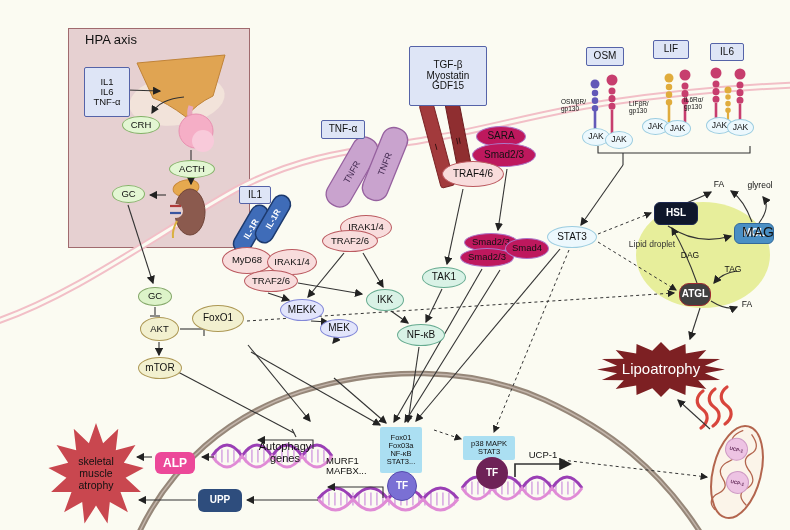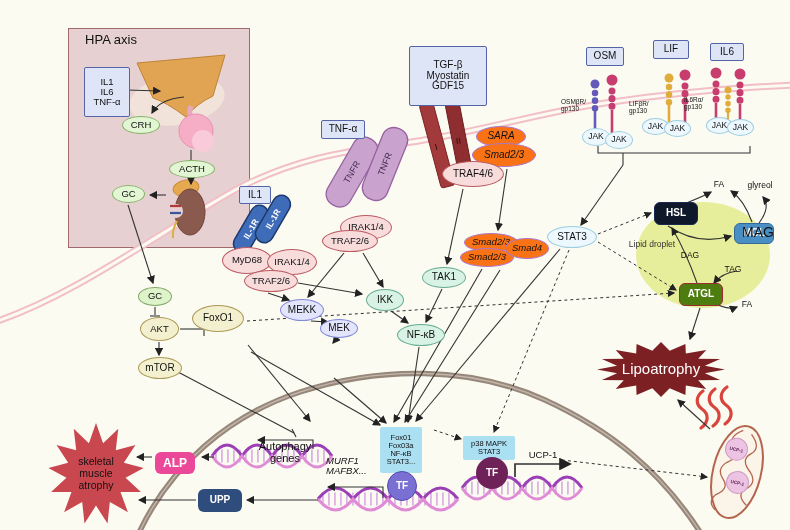--- a/index.html
+++ b/index.html
@@ -10,21 +10,21 @@
   .lab{position:absolute;z-index:2;box-sizing:border-box;display:flex;flex-direction:column;
        align-items:center;justify-content:center;text-align:center;line-height:1.08;}
   .ov{border-radius:50%;border:1.2px solid;}
   .bx{border:1.2px solid #5563a8;background:#dee5f6;border-radius:2px;}
   .green{background:#e3f6d3;border-color:#84b268;}
   .lime{background:#ddf3c9;border-color:#85a86a;}
   .yel{background:#f2f0cf;border-color:#ad9855;}
   .pink{background:#f8dcdc;border-color:#bb5a60;}
   .peri{background:#e2e5fb;border-color:#8287d8;}
   .mint{background:#d9f2e6;border-color:#66ab90;}
-  .lav{background:#f97316;border-color:#ad77c8;font-style:italic;}
+  .lav{background:#be185d;border-color:#ad77c8;}
   .cyan{background:#ecf8fd;border-color:#9ccde0;}
   .skybox{background:#abdff2;border:none;border-radius:2px;}
   .pill{border-radius:6px;color:#fff;font-weight:bold;}
   .burst{position:absolute;z-index:2;display:flex;flex-direction:column;align-items:center;
          justify-content:center;text-align:center;line-height:1.12;}
   .tfc{border-radius:50%;color:#fff;font-weight:bold;}
   .tiny{font-size:6.5px;line-height:1.15;text-align:left;align-items:flex-start;}
 </style>
 </head>
 <body>
@@ -275,41 +275,41 @@
   <div class="lab ov lav" style="left:472px;top:143px;width:64px;height:24px;font-size:10px;">Smad2/3</div>
   <div class="lab ov pink" style="left:442px;top:161px;width:62px;height:26px;font-size:10px;">TRAF4/6</div>
   <div class="lab ov lav" style="left:464px;top:233px;width:54px;height:19px;font-size:9.5px;">Smad2/3</div>
   <div class="lab ov lav" style="left:460px;top:248px;width:54px;height:19px;font-size:9.5px;">Smad2/3</div>
   <div class="lab ov lav" style="left:505px;top:238px;width:44px;height:21px;font-size:9.5px;">Smad4</div>
   <div class="lab ov cyan" style="left:547px;top:226px;width:50px;height:22px;font-size:10px;">STAT3</div>
 
   <div class="lab" style="left:624px;top:240px;width:56px;font-size:8.5px;color:#333;">Lipid droplet</div>
   <div class="lab ov pill" style="left:654px;top:202px;width:44px;height:23px;font-size:10px;background:#0f172a;border-color:#1c2750;">HSL</div>
   <div class="lab ov pill" style="left:734px;top:223px;width:40px;height:21px;font-size:10px;background:#4a8fc4;border-color:#33699а;border-color:#33699a;">MGL</div>
-  <div class="lab ov pill" style="left:679px;top:283px;width:44px;height:23px;font-size:10px;background:#4d7c0f;border-color:#9e2b32;">ATGL</div>
+  <div class="lab ov pill" style="left:679px;top:283px;width:32px;height:23px;font-size:10px;background:#404040;border-color:#9e2b32;border-radius:10px;">ATGL</div>
   <div class="lab" style="left:708px;top:180px;width:22px;font-size:8.5px;">FA</div>
   <div class="lab" style="left:742px;top:181px;width:36px;font-size:8.5px;">glyreol</div>
   <div class="lab" style="left:744px;top:225px;width:28px;font-size:14px;">MAG</div>
   <div class="lab" style="left:676px;top:251px;width:28px;font-size:8.5px;">DAG</div>
   <div class="lab" style="left:719px;top:265px;width:28px;font-size:8.5px;">TAG</div>
   <div class="lab" style="left:736px;top:300px;width:22px;font-size:8.5px;">FA</div>
 
   <div class="burst" style="left: 597px; top: 342px; width: 128px; height: 55px; background: rgb(125, 32, 35); clip-path: polygon(50% 0%, 56.8% 15.7%, 69.1% 3.8%, 69.4% 20.9%, 85.4% 14.6%, 79.1% 30.6%, 96.2% 30.9%, 84.3% 43.2%, 100% 50%, 84.3% 56.8%, 96.2% 69.1%, 79.1% 69.4%, 85.4% 85.4%, 69.4% 79.1%, 69.1% 96.2%, 56.8% 84.3%, 50% 100%, 43.2% 84.3%, 30.9% 96.2%, 30.6% 79.1%, 14.6% 85.4%, 20.9% 69.4%, 3.8% 69.1%, 15.7% 56.8%, 0% 50%, 15.7% 43.2%, 3.8% 30.9%, 20.9% 30.6%, 14.6% 14.6%, 30.6% 20.9%, 30.9% 3.8%, 43.2% 15.7%);">
     <span style="color:#fff;font-size:15px;">Lipoatrophy</span>
   </div>
   <div class="burst" style="left: 48px; top: 423px; width: 96px; height: 102px; background: rgb(201, 71, 79); font-size: 10.5px; clip-path: polygon(50% 0%, 57.4% 19.9%, 73.2% 5.7%, 70.6% 26.8%, 91.1% 21.6%, 79% 39%, 99.6% 44%, 80.8% 53.7%, 96.8% 67.7%, 75.5% 67.6%, 83.2% 87.4%, 64.4% 77.4%, 62% 98.5%, 50% 81%, 38% 98.5%, 35.6% 77.4%, 16.8% 87.4%, 24.5% 67.6%, 3.2% 67.7%, 19.2% 53.7%, 0.4% 44%, 21% 39%, 8.9% 21.6%, 29.4% 26.8%, 26.8% 5.7%, 42.6% 19.9%);">
     <span>skeletal</span>
     <span>muscle</span>
     <span>atrophy</span>
   </div>
 
   <div class="lab pill" style="left:155px;top:452px;width:40px;height:22px;font-size:12px;background:#ec4899;">ALP</div>
   <div class="lab pill" style="left:198px;top:489px;width:44px;height:23px;font-size:10px;background:#2e4d7d;">UPP</div>
   <div class="lab" style="left:243px;top:441px;width:84px;font-size:11px;">Autophagy genes</div>
-  <div class="lab" style="left:326px;top:456px;width:54px;font-size:9.5px;align-items:flex-start;text-align:left;font-style:italic;">
+  <div class="lab" style="left:326px;top:456px;width:54px;font-size:9.5px;align-items:flex-start;text-align:left;">
     <span>MURF1</span>
     <span>MAFBX...</span>
   </div>
   <div class="lab skybox" style="left:380px;top:427px;width:42px;height:46px;font-size:7.5px;">
     <span>Fox01</span>
     <span>Fox03a</span>
     <span>NF-κB</span>
     <span>STAT3...</span>
   </div>
   <div class="lab tfc" style="left:387px;top:471px;width:30px;height:30px;font-size:10px;background:#7a70d4;border:1.5px solid #544aae;">TF</div>

